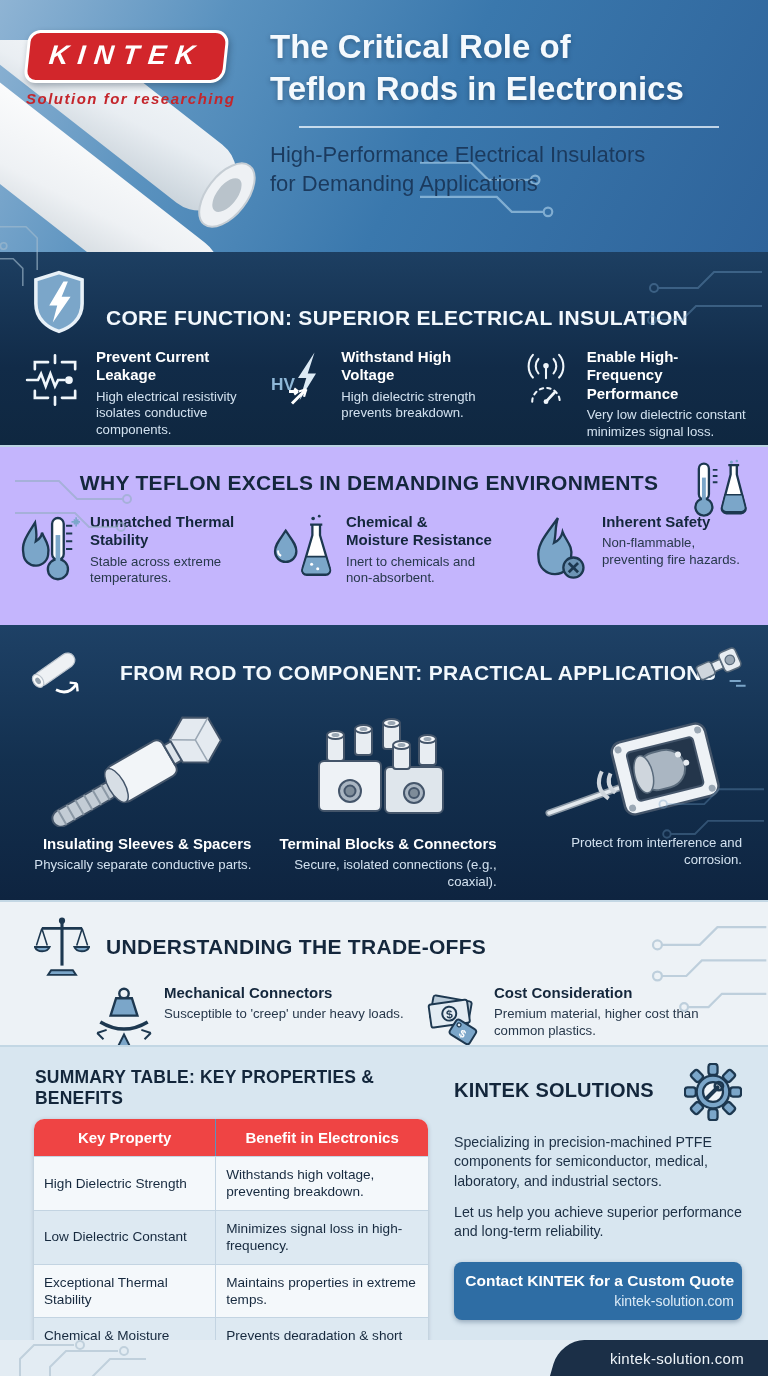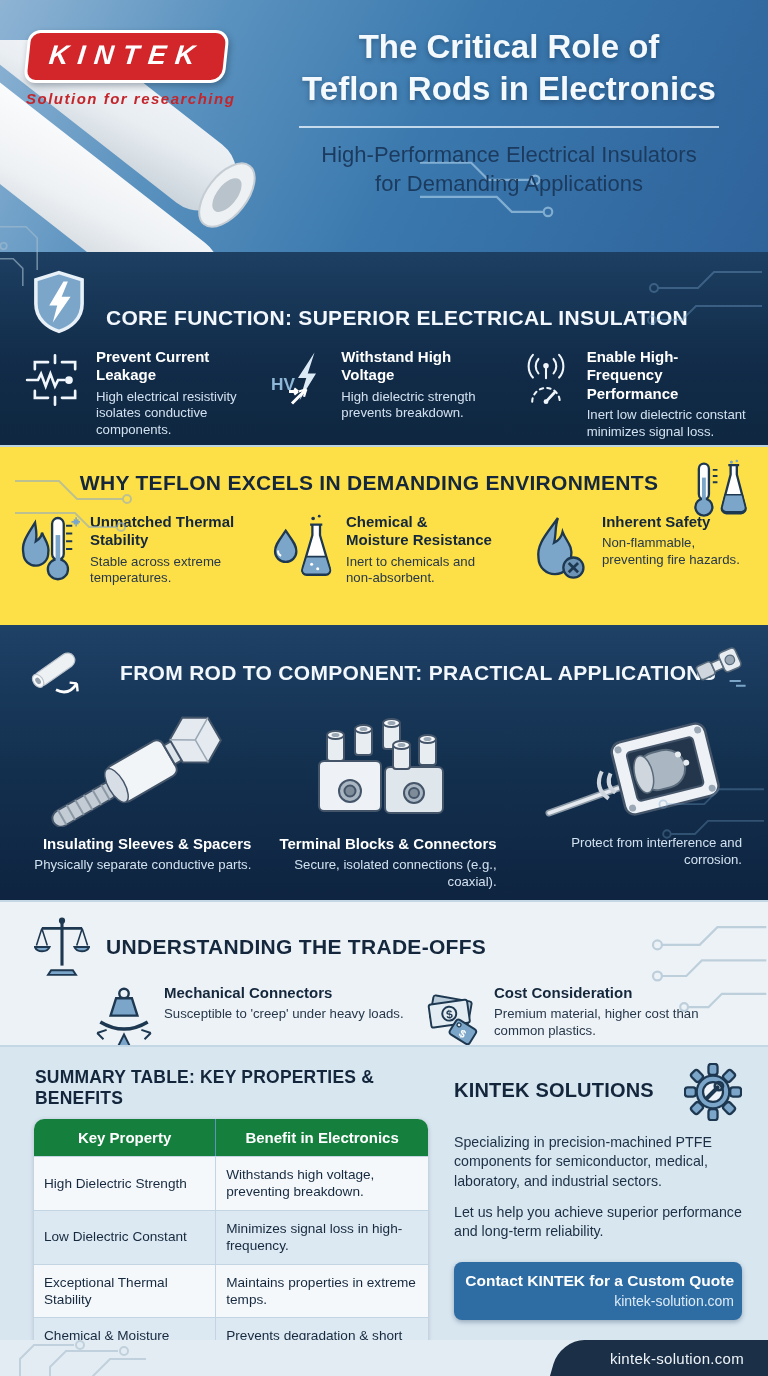--- a/index.html
+++ b/index.html
@@ -13,21 +13,21 @@
 
   
   .sec-header { position:relative; height:252px;
     background:linear-gradient(118deg,#8fb4d4 0%, #5a92bf 26%, #3a78ad 55%, #2e639a 100%); overflow:hidden; }
   .rods-art { position:absolute; left:-30px; top:40px; }
   .logo-wrap { position:absolute; left:26px; top:30px; z-index:3; }
   .logo-box { display:inline-block; background:#d2262b; border:3px solid #ffffff; border-radius:12px 14px 14px 12px;
     padding:7px 20px 9px 20px; transform:skewX(-6deg); box-shadow:2px 3px 6px rgba(20,40,60,.35); }
   .logo-text { color:#ffffff; font-size:27px; font-weight:bold; font-style:italic; letter-spacing:9px; }
   .logo-tagline { margin-top:7px; color:#c4252b; font-size:15px; font-weight:bold; font-style:italic; letter-spacing:1.5px; }
-  .header-text { position:absolute; right:20px; top:26px; width:478px; text-align:center; z-index:2; }
+  .header-text { position:absolute; right:20px; top:26px; width:478px; z-index:2; }
   .header-title { color:#f4f9fd; font-size:33px; font-weight:bold; line-height:1.28; text-shadow:0 2px 5px rgba(10,30,55,.35); }
   .header-divider { width:420px; height:2px; background:rgba(240,248,255,.75); margin:16px auto 13px auto; }
   .header-subtitle { color:#1b3a5e; font-size:22px; line-height:1.3; }
 
   
   .sec-dark { position:relative; color:#ffffff; overflow:hidden; }
   .sec-light { position:relative; color:#16293e; overflow:hidden; }
   .sec-head { display:flex; align-items:center; }
   .sec-title { font-weight:bold; letter-spacing:.3px; }
   .items-row { display:flex; }
@@ -38,21 +38,21 @@
   .sec-dark .item-desc { color:#d2e1ef; }
   .sec-light .item-desc { color:#27384b; }
 
   
   .sec-core { height:193px; background:linear-gradient(180deg,#1d3f62 0%, #112b48 60%, #0f2740 100%); }
   .sec-core .sec-head { padding:18px 0 0 30px; }
   .sec-core .sec-title { font-size:21px; margin-left:18px; color:#f2f8fd;margin-top:32px; }
   .sec-core .items-row { padding:14px 16px 0 16px; }
 
   
-  .sec-why { height:180px; background:#fde047; border-top:2px solid #bcd3e2; }
+  .sec-why { height:180px; background:#c4b5fd; border-top:2px solid #bcd3e2; }
   .sec-why .sec-head { justify-content:center; padding:24px 60px 0 30px; }
   .sec-why .sec-title { font-size:21px; color:#14273c; }
   .why-corner-icon { position:absolute; right:18px; top:12px; }
   .sec-why .items-row { padding:18px 14px 0 10px;gap:24px; }
   .sec-why .item-title { color:#14273c; }
 
   
   .sec-rod { height:275px; background:linear-gradient(180deg,#1e4166 0%, #13304f 50%, #0e2440 100%); }
   .sec-rod .sec-head { padding:18px 0 0 24px; }
   .sec-rod .sec-title { font-size:21px; margin-left:24px; color:#f2f8fd; }
@@ -69,21 +69,21 @@
   .sec-trade .sec-title { font-size:21px; color:#14273c; margin-left:16px; }
   .sec-trade .items-row { padding:6px 24px 0 84px; }
   .sec-trade .item-title { color:#14273c; }
 
   
   .sec-bottom { height:295px; background:#d8e6f0; border-top:2px solid #c3d7e4; display:flex; padding:16px 26px 0 34px; gap:26px; }
   .bottom-left { width:394px; }
   .summary-title { font-size:17.5px; font-weight:bold; color:#13263b; margin:4px 0 10px 1px; letter-spacing:.2px; }
   table.summary { width:100%; border-collapse:separate; border-spacing:0; border-radius:10px; overflow:hidden;
     box-shadow:0 1px 4px rgba(30,60,90,.25); background:#f4f8fb; }
-  table.summary th { background:#15803d; color:#ffffff; font-size:15px; font-weight:bold; padding:10px 6px; }
+  table.summary th { background:#ef4444; color:#ffffff; font-size:15px; font-weight:bold; padding:10px 6px; }
   table.summary th + th { border-left:1px solid #5c93bf; }
   table.summary td { font-size:13.6px; color:#16293e; padding:9px 10px; line-height:1.28; border-top:1px solid #c3d4e2; vertical-align:middle; }
   table.summary td + td { border-left:1px solid #c3d4e2; }
   table.summary tr.alt td { background:#dde9f2; }
   table.summary td.c1 { width:46%; }
 
   .bottom-right { flex:1; position:relative; }
   .sol-head { display:flex; justify-content:space-between; align-items:flex-start; }
   .sol-title { font-size:20px; font-weight:bold; color:#13263b; margin-top:16px; letter-spacing:.2px; }
   .sol-para { font-size:14.2px; color:#1c2f44; line-height:1.36; margin-top:12px; }
@@ -200,21 +200,21 @@
               <path d="M26 4 a25 25 0 0 0 0 33"></path>
             <path d="M56 10 a16 16 0 0 1 0 21"></path>
               <path d="M64 4 a25 25 0 0 1 0 33"></path>
             <path d="M25 72 a20 20 0 0 1 40 0" stroke-dasharray="5 6"></path>
             <path d="M45 72 L57 59" stroke-width="4"></path>
             <circle cx="45" cy="72" r="3.5" fill="#f0f6fb" stroke="none"></circle>
           </svg>
         </div>
         <div>
           <div class="item-title">Enable High-Frequency Performance</div>
-          <div class="item-desc">Inert low dielectric constant minimizes signal loss.</div>
+          <div class="item-desc">Very low dielectric constant minimizes signal loss.</div>
         </div>
       </div>
     </div>
   </div>
 
   <div class="sec-light sec-why">
     <svg class="trace" style="left:0; top:18px; color:#93aec2; opacity:.6;" width="180" height="90" viewBox="0 0 150 90">
       <path d="M0 16 h44 l18 18 h46" stroke="currentColor"></path>
         <circle cx="112" cy="34" r="4" stroke="currentColor"></circle>
       <path d="M0 48 h60 l14 14 h28" stroke="currentColor"></path>

